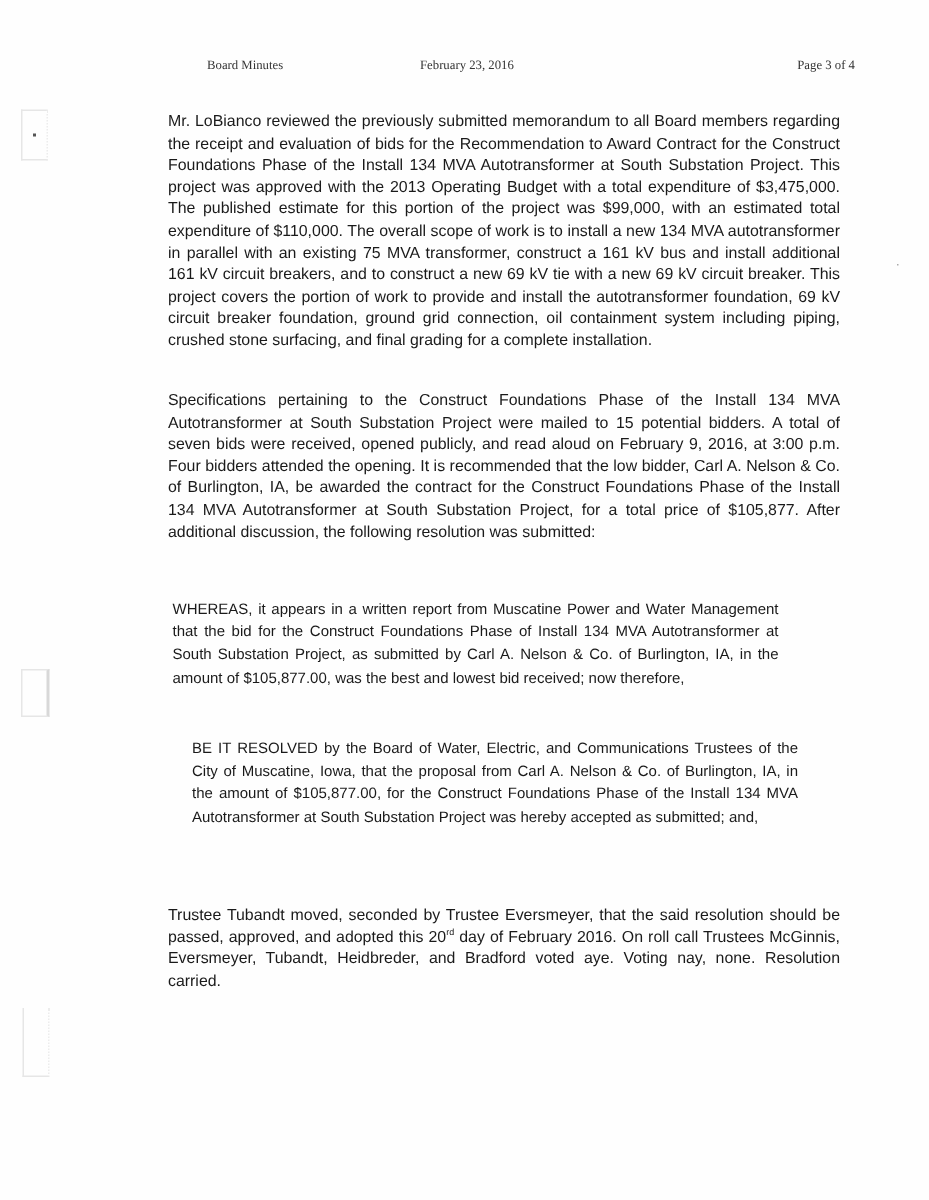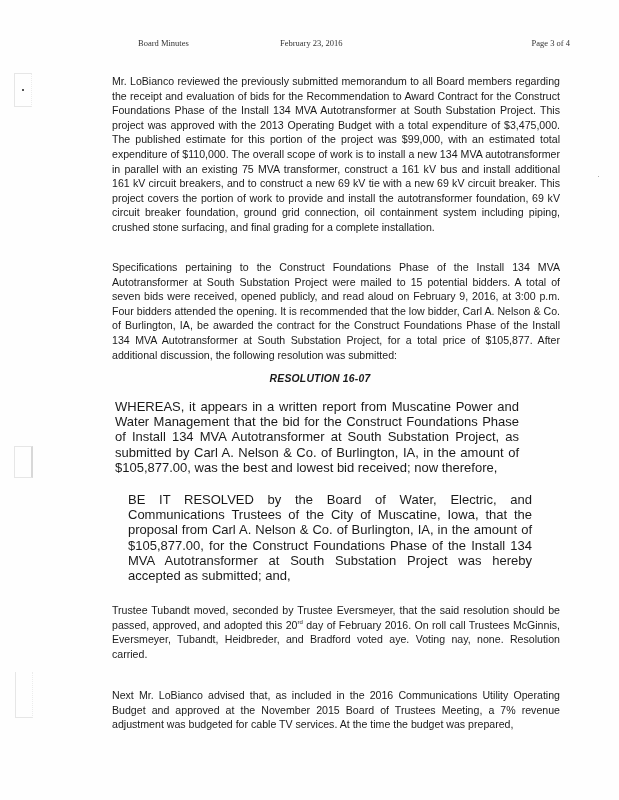--- a/index.html
+++ b/index.html
@@ -54,21 +54,21 @@
       text-align: center;
       font-weight: bold;
       font-style: italic;
       font-size: 10.4px;
       letter-spacing: 0.2px;
     }
     .res-block {
       position: absolute;
       left: 115px;
       width: 404px;
-      font-size: 13px;
+      font-size: 10px;
       line-height: 15.2px;
       text-align: justify;
     }
     .r1 { top: 399px; }
     .r2 { top: 479px; }
     .r3 { top: 558px; }
     .p3 { top: 603px; }
     .p4 { top: 688px; }
     sup { font-size: 6px; line-height: 0; vertical-align: super; }
 
@@ -100,24 +100,22 @@
   <div class="header">
     <span class="left">Board Minutes</span>
     <span class="center">February 23, 2016</span>
     <span class="right">Page 3 of 4</span>
   </div>
 
   <p class="body-text p1" style="margin:0">Mr. LoBianco reviewed the previously submitted memorandum to all Board members regarding the receipt and evaluation of bids for the Recommendation to Award Contract for the Construct Foundations Phase of the Install 134 MVA Autotransformer at South Substation Project. This project was approved with the 2013 Operating Budget with a total expenditure of $3,475,000. The published estimate for this portion of the project was $99,000, with an estimated total expenditure of $110,000. The overall scope of work is to install a new 134 MVA autotransformer in parallel with an existing 75 MVA transformer, construct a 161 kV bus and install additional 161 kV circuit breakers, and to construct a new 69 kV tie with a new 69 kV circuit breaker. This project covers the portion of work to provide and install the autotransformer foundation, 69 kV circuit breaker foundation, ground grid connection, oil containment system including piping, crushed stone surfacing, and final grading for a complete installation.</p>
 
   <p class="body-text p2" style="margin:0">Specifications pertaining to the Construct Foundations Phase of the Install 134 MVA Autotransformer at South Substation Project were mailed to 15 potential bidders. A total of seven bids were received, opened publicly, and read aloud on February 9, 2016, at 3:00 p.m. Four bidders attended the opening. It is recommended that the low bidder, Carl A. Nelson &amp; Co. of Burlington, IA, be awarded the contract for the Construct Foundations Phase of the Install 134 MVA Autotransformer at South Substation Project, for a total price of $105,877. After additional discussion, the following resolution was submitted:</p>
 
-  <div class="res-title">RESOLUTION 16-07</div>
 
   <p class="res-block r1" style="margin:0">WHEREAS, it appears in a written report from Muscatine Power and Water Management that the bid for the Construct Foundations Phase of Install 134 MVA Autotransformer at South Substation Project, as submitted by Carl A. Nelson &amp; Co. of Burlington, IA, in the amount of $105,877.00, was the best and lowest bid received; now therefore,</p>
 
   <p class="res-block r2" style="margin:13px">BE IT RESOLVED by the Board of Water, Electric, and Communications Trustees of the City of Muscatine, Iowa, that the proposal from Carl A. Nelson &amp; Co. of Burlington, IA,  in the amount of $105,877.00, for the Construct Foundations Phase of the Install 134 MVA Autotransformer at South Substation Project was hereby accepted as submitted; and,</p>
 
 
   <p class="body-text p3" style="margin:0"><span>Trustee Tubandt moved, seconded by Trustee Eversmeyer, that the said resolution should be passed, approved, and adopted this 20</span><sup>rd</sup><span> day of February 2016. On roll call Trustees McGinnis, Eversmeyer, Tubandt, Heidbreder, and Bradford voted aye. Voting nay, none. Resolution carried.</span></p>
 
-  <p class="body-text p4" style="margin:0">Next Mr. LoBianco advised that, as included in the 2016 Communications Utility Operating Budget and approved at the November 2015 Board of Trustees Meeting, a 7% revenue adjustment was budgeted for cable TV services. At the time the budget was prepared,</p>
 
 </div>
 
 </body></html>

